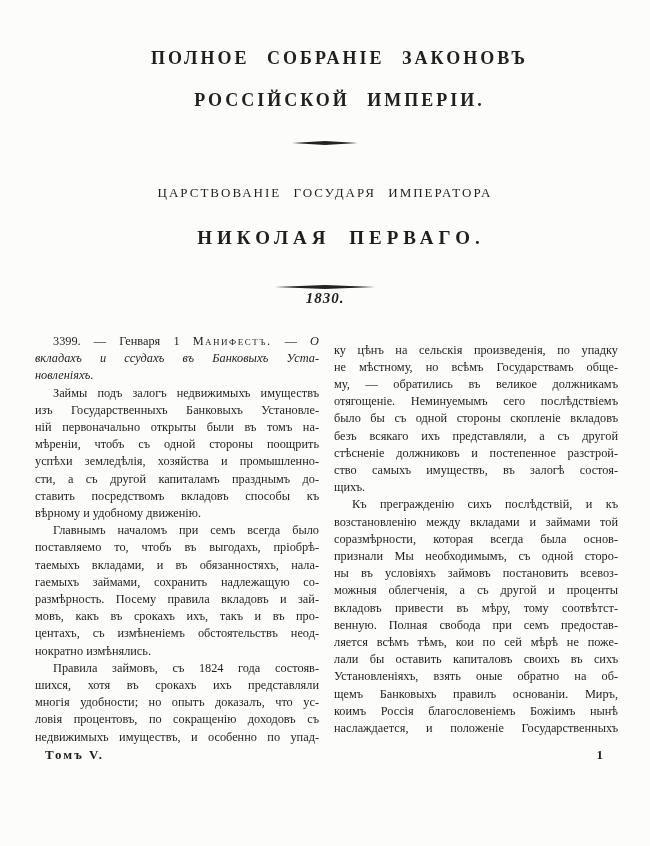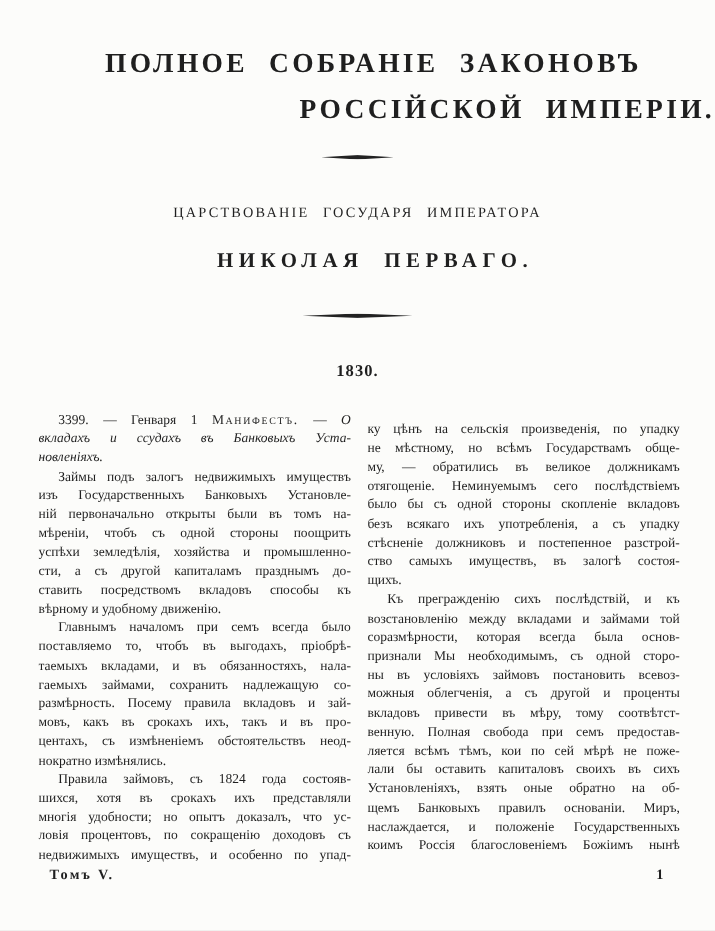--- a/index.html
+++ b/index.html
@@ -14,29 +14,29 @@
     height: 846px;
     margin: 0 auto;
     background: #fcfcfa;
     color: #1f1f1f;
     overflow: hidden;
     box-sizing: border-box;
   }
   
   .masthead { padding-top: 44px; text-align: center; }
   .title-line {
-    font-size: 25px;
+    font-size: 18px;
     font-weight: bold;
     letter-spacing: 3px;
     word-spacing: 10px;
     line-height: 28px;
     white-space: nowrap;
     padding-left: 29px;
   }
-  .title-line + .title-line { margin-top: 14px; text-align: right; }
+  .title-line + .title-line { margin-top: 14px; }
   .swell-rule {
     height: 4px;
     background: #222;
     clip-path: polygon(0 50%, 50% 0, 100% 50%, 50% 100%);
     margin: 0 auto;
   }
   .swell-1 { width: 66px;  margin-top: 27px; }
   .swell-2 { width: 100px; margin-top: 36px; }
   .reign-line1 {
     margin-top: 38px;
@@ -50,26 +50,26 @@
     margin-top: 24px;
     font-size: 19px;
     font-weight: bold;
     letter-spacing: 5px;
     word-spacing: 9px;
     line-height: 22px;
     white-space: nowrap;
     padding-left: 32px;
   }
   .year {
-    margin-top: 40px;
     font-size: 15px;
     font-weight: bold;
     letter-spacing: 1px;
     line-height: 18px;
     text-align: center;
+    font-style: italic;
   }
   
   .body-wrap {
     display: flex;
     margin-top: 26px;
     padding-left: 35px;
     padding-right: 32px;
     align-items: center;
   }
   .col {
@@ -150,38 +150,38 @@
         <div class="line"><span class="seg-n">ловія процентовъ, по сокращенію доходовъ съ</span></div>
         <div class="line"><span class="seg-n">недвижимыхъ имуществъ, и особенно по упад-</span></div>
       </div>
     <div class="divider"></div>
     <div class="col">
         <div class="line"><span class="seg-n">ку цѣнъ на сельскія произведенія, по упадку</span></div>
         <div class="line"><span class="seg-n">не мѣстному, но всѣмъ Государствамъ обще-</span></div>
         <div class="line"><span class="seg-n">му, — обратились въ великое должникамъ</span></div>
         <div class="line"><span class="seg-n">отягощеніе. Неминуемымъ сего послѣдствіемъ</span></div>
         <div class="line"><span class="seg-n">было бы съ одной стороны скопленіе вкладовъ</span></div>
-        <div class="line"><span class="seg-n">безъ всякаго ихъ употребленія, а съ упадку</span></div>
+        <div class="line"><span class="seg-n">безъ всякаго ихъ представляли, а съ другой</span></div>
         <div class="line"><span class="seg-n">стѣсненіе должниковъ и постепенное разстрой-</span></div>
         <div class="line"><span class="seg-n">ство самыхъ имуществъ, въ залогѣ состоя-</span></div>
         <div class="line last"><span class="seg-n">щихъ.</span></div>
         <div class="line indent"><span class="seg-n">Къ прегражденію сихъ послѣдствій, и къ</span></div>
         <div class="line"><span class="seg-n">возстановленію между вкладами и займами той</span></div>
         <div class="line"><span class="seg-n">соразмѣрности, которая всегда была основ-</span></div>
         <div class="line"><span class="seg-n">признали Мы необходимымъ, съ одной сторо-</span></div>
         <div class="line"><span class="seg-n">ны въ условіяхъ займовъ постановить всевоз-</span></div>
         <div class="line"><span class="seg-n">можныя облегченія, а съ другой и проценты</span></div>
         <div class="line"><span class="seg-n">вкладовъ привести въ мѣру, тому соотвѣтст-</span></div>
         <div class="line"><span class="seg-n">венную. Полная свобода при семъ предостав-</span></div>
         <div class="line"><span class="seg-n">ляется всѣмъ тѣмъ, кои по сей мѣрѣ не поже-</span></div>
         <div class="line"><span class="seg-n">лали бы оставить капиталовъ своихъ въ сихъ</span></div>
         <div class="line"><span class="seg-n">Установленіяхъ, взять оные обратно на об-</span></div>
         <div class="line"><span class="seg-n">щемъ Банковыхъ правилъ основаніи. Миръ,</span></div>
+        <div class="line"><span class="seg-n">коимъ Россія благословеніемъ Божіимъ нынѣ</span></div>
         <div class="line"><span class="seg-n">наслаждается, и положеніе Государственныхъ</span></div>
-        <div class="line"><span class="seg-n">коимъ Россія благословеніемъ Божіимъ нынѣ</span></div>
       </div>
   </div>
 
   <div class="footer">
     <span class="volume">Томъ V.</span>
     <span class="pagenum">1</span>
   </div>
 
 </div>
 

